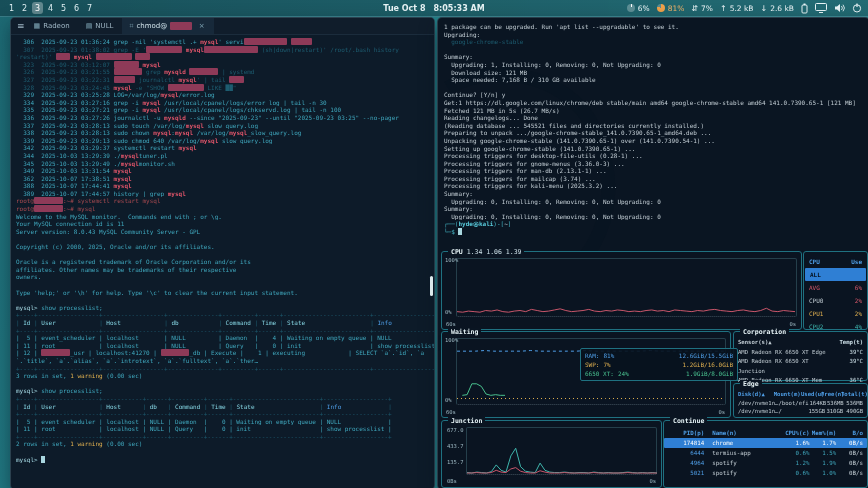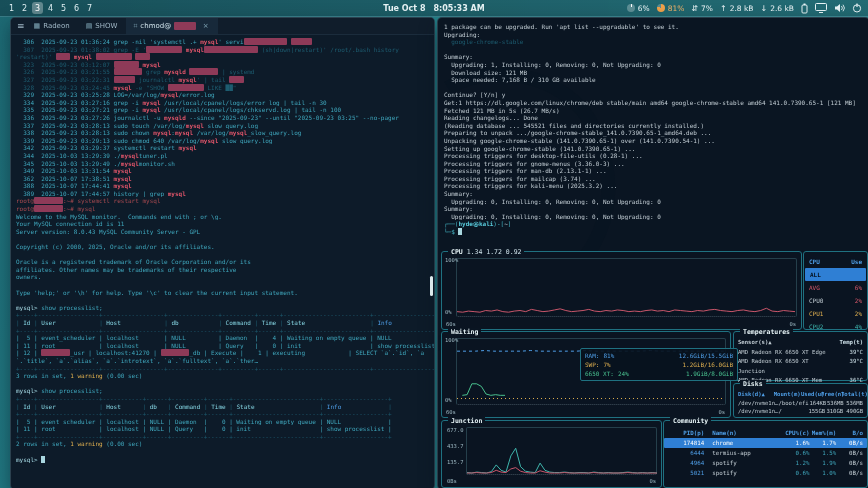--- a/index.html
+++ b/index.html
@@ -128,21 +128,21 @@
           <span class="stat">
             <span class="gauge g-mem"></span>
             <span class="orange">81%</span>
           </span>
           <span class="stat">
             <span class="glyph">⇵</span>
             <span>7%</span>
           </span>
           <span class="stat">
             <span class="glyph">↑</span>
-            <span>2.8 kB</span>
+            <span>5.2 kB</span>
           </span>
           <span class="stat">
             <span class="glyph">↓</span>
             <span>2.6 kB</span>
           </span>
         </div>
       <span class="mb-icon">
         <svg width="7" height="11" viewBox="0 0 7 11">
             <rect x="1" y="2" width="5" height="8" rx="1" fill="none" stroke="#e8f4f6"></rect>
             <rect x="2.5" y="0.5" width="2" height="1.5" fill="#e8f4f6"></rect>
@@ -171,21 +171,21 @@
 
   <div class="window win-left">
     <div class="tabbar">
       <span class="menu-ic">≡</span>
       <span class="tab">
           <span class="ticon">▦</span>
           <span>Radeon</span>
         </span>
       <span class="tab">
           <span class="ticon">▤</span>
-          <span>SHOW</span>
+          <span>NULL</span>
         </span>
       <span class="tab session">
         <span class="ticon">⌗</span>
         <span>chmod@</span>
         <span class="sg-R">████</span>
         <span class="tab-close">×</span>
       </span>
     </div>
     <div class="term left-body" id="left-lines"><div class="tl"><span class="sg-n">  306  2025-09-23 01:36:24 grep -nil 'systemctl .+ </span><span class="sg-r">mysql</span><span class="sg-n">' servi</span><span class="sg-R">████████████</span><span class="sg-n"> </span><span class="sg-R">██████</span></div><div class="tl"><span class="sg-d">  307  2025-09-23 01:38:02 grep -E '</span><span class="sg-R">██████████</span><span class="sg-d"> </span><span class="sg-r">mysql</span><span class="sg-R">██████ ████████</span><span class="sg-d"> (sh|down|restart)' /root/.bash_history</span></div><div class="tl"><span class="sg-d">'restart)' </span><span class="sg-R">████</span><span class="sg-d"> </span><span class="sg-r">mysql</span><span class="sg-d"> </span><span class="sg-R">██████████</span><span class="sg-d"> </span><span class="sg-R">████</span></div><div class="tl"><span class="sg-d">  323  2025-09-23 03:12:07 </span><span class="sg-R">████ ██</span><span class="sg-d"> </span><span class="sg-r">mysql</span></div><div class="tl"><span class="sg-d">  326  2025-09-23 03:21:55 </span><span class="sg-R">████████</span><span class="sg-d"> grep </span><span class="sg-r">mysqld</span><span class="sg-d"> </span><span class="sg-R">████████</span><span class="sg-d"> | systemd</span></div><div class="tl"><span class="sg-d">  327  2025-09-23 03:22:31 </span><span class="sg-R">██████</span><span class="sg-d"> journalctl </span><span class="sg-r">mysql</span><span class="sg-d">' | tail </span><span class="sg-R">████</span></div><div class="tl"><span class="sg-d">  328  2025-09-23 03:24:45 </span><span class="sg-r">mysql</span><span class="sg-d"> -e "SHOW </span><span class="sg-R">██████████</span><span class="sg-d"> LIKE ██"</span></div><div class="tl"><span class="sg-n">  329  2025-09-23 03:25:28 LOG=/var/log/</span><span class="sg-r">mysql</span><span class="sg-n">/error.log</span></div><div class="tl"><span class="sg-n">  334  2025-09-23 03:27:16 grep -i </span><span class="sg-r">mysql</span><span class="sg-n"> /usr/local/cpanel/logs/error_log | tail -n 30</span></div><div class="tl"><span class="sg-n">  335  2025-09-23 03:27:21 grep -i </span><span class="sg-r">mysql</span><span class="sg-n"> /usr/local/cpanel/logs/chkservd.log | tail -n 100</span></div><div class="tl"><span class="sg-n">  336  2025-09-23 03:27:26 journalctl -u </span><span class="sg-r">mysqld</span><span class="sg-n"> --since "2025-09-23" --until "2025-09-23 03:25" --no-pager</span></div><div class="tl"><span class="sg-n">  337  2025-09-23 03:28:13 sudo touch /var/log/</span><span class="sg-r">mysql</span><span class="sg-n">_slow_query.log</span></div><div class="tl"><span class="sg-n">  338  2025-09-23 03:28:13 sudo chown </span><span class="sg-r">mysql</span><span class="sg-n">:</span><span class="sg-r">mysql</span><span class="sg-n"> /var/log/</span><span class="sg-r">mysql</span><span class="sg-n">_slow_query.log</span></div><div class="tl"><span class="sg-n">  339  2025-09-23 03:29:13 sudo chmod 640 /var/log/</span><span class="sg-r">mysql</span><span class="sg-n">_slow_query.log</span></div><div class="tl"><span class="sg-n">  342  2025-09-23 03:29:37 systemctl restart </span><span class="sg-r">mysql</span></div><div class="tl"><span class="sg-n">  344  2025-10-03 13:29:39 ./</span><span class="sg-r">mysql</span><span class="sg-n">tuner.pl</span></div><div class="tl"><span class="sg-n">  345  2025-10-03 13:29:49 ./</span><span class="sg-r">mysql</span><span class="sg-n">monitor.sh</span></div><div class="tl"><span class="sg-n">  349  2025-10-03 13:31:54 </span><span class="sg-r">mysql</span></div><div class="tl"><span class="sg-n">  362  2025-10-07 17:38:51 </span><span class="sg-r">mysql</span></div><div class="tl"><span class="sg-n">  388  2025-10-07 17:44:41 </span><span class="sg-r">mysql</span></div><div class="tl"><span class="sg-n">  389  2025-10-07 17:44:57 history | grep </span><span class="sg-r">mysql</span></div><div class="tl"><span class="sg-p">root@</span><span class="sg-R">████████</span><span class="sg-p">:~# systemctl restart mysql</span></div><div class="tl"><span class="sg-p">root@</span><span class="sg-R">████████</span><span class="sg-p">:~# mysql</span></div><div class="tl"><span class="sg-n">Welcome to the MySQL monitor.  Commands end with ; or \g.</span></div><div class="tl"><span class="sg-n">Your MySQL connection id is 11</span></div><div class="tl"><span class="sg-n">Server version: 8.0.43 MySQL Community Server - GPL</span></div><div class="tl">&nbsp;</div><div class="tl"><span class="sg-n">Copyright (c) 2000, 2025, Oracle and/or its affiliates.</span></div><div class="tl">&nbsp;</div><div class="tl"><span class="sg-n">Oracle is a registered trademark of Oracle Corporation and/or its</span></div><div class="tl"><span class="sg-n">affiliates. Other names may be trademarks of their respective</span></div><div class="tl"><span class="sg-n">owners.</span></div><div class="tl">&nbsp;</div><div class="tl"><span class="sg-n">Type 'help;' or '\h' for help. Type '\c' to clear the current input statement.</span></div><div class="tl">&nbsp;</div><div class="tl"><span class="sg-b">mysql&gt; </span><span class="sg-n">show processlist;</span></div><div class="tl"><span class="sg-d">+----+-----------------+-----------------+--------------+---------+------+------------------------+------------------+</span></div><div class="tl"><span class="sg-d">|</span><span class="sg-h"> Id </span><span class="sg-d">|</span><span class="sg-h"> User            </span><span class="sg-d">|</span><span class="sg-h"> Host            </span><span class="sg-d">|</span><span class="sg-h"> db           </span><span class="sg-d">|</span><span class="sg-h"> Command </span><span class="sg-d">|</span><span class="sg-h"> Time </span><span class="sg-d">|</span><span class="sg-h"> State                  </span><span class="sg-d">|</span><span class="sg-bl"> Info             </span></div><div class="tl"><span class="sg-d">+----+-----------------+-----------------+--------------+---------+------+------------------------+------------------+</span></div><div class="tl"><span class="sg-n">|  5 | event_scheduler | localhost       | NULL         | Daemon  |    4 | Waiting on empty queue | NULL             |</span></div><div class="tl"><span class="sg-n">| 11 | root            | localhost       | NULL         | Query   |    0 | init                   | show processlist |</span></div><div class="tl"><span class="sg-n">| 12 | </span><span class="sg-R">████████</span><span class="sg-n">_usr | localhost:41270 | </span><span class="sg-R">████████</span><span class="sg-n">_db | Execute |    1 | executing            | SELECT `a`.`id`, `a</span></div><div class="tl"><span class="sg-n">`.`title`, `a`.`alias`, `a`.`introtext`, `a`.`fulltext`, `a`.`ther…</span></div><div class="tl"><span class="sg-d">+----+-----------------+-----------------+--------------+---------+------+------------------------+------------------+</span></div><div class="tl"><span class="sg-n">3 rows in set, </span><span class="sg-y">1 warning</span><span class="sg-n"> (0.00 sec)</span></div><div class="tl">&nbsp;</div><div class="tl"><span class="sg-b">mysql&gt; </span><span class="sg-n">show processlist;</span></div><div class="tl"><span class="sg-d">+----+-----------------+-----------+------+---------+------+------------------------+------------------+</span></div><div class="tl"><span class="sg-d">|</span><span class="sg-h"> Id </span><span class="sg-d">|</span><span class="sg-h"> User            </span><span class="sg-d">|</span><span class="sg-h"> Host      </span><span class="sg-d">|</span><span class="sg-h"> db   </span><span class="sg-d">|</span><span class="sg-h"> Command </span><span class="sg-d">|</span><span class="sg-h"> Time </span><span class="sg-d">|</span><span class="sg-h"> State                  </span><span class="sg-d">|</span><span class="sg-bl"> Info             </span><span class="sg-d">|</span></div><div class="tl"><span class="sg-d">+----+-----------------+-----------+------+---------+------+------------------------+------------------+</span></div><div class="tl"><span class="sg-n">|  5 | event_scheduler | localhost | NULL | Daemon  |    0 | Waiting on empty queue | NULL             |</span></div><div class="tl"><span class="sg-n">| 11 | root            | localhost | NULL | Query   |    0 | init                   | show processlist |</span></div><div class="tl"><span class="sg-d">+----+-----------------+-----------+------+---------+------+------------------------+------------------+</span></div><div class="tl"><span class="sg-n">2 rows in set, </span><span class="sg-y">1 warning</span><span class="sg-n"> (0.00 sec)</span></div><div class="tl">&nbsp;</div><div class="tl"><span class="sg-b">mysql&gt; </span><span class="sg-c">█</span></div></div>
     <div class="scroll-thumb"></div>
@@ -195,21 +195,21 @@
     <svg class="watermark" viewBox="0 0 431 471">
       <path d="M-20 330 C 120 300, 200 220, 160 120 C 140 60, 60 40, 10 70" fill="none" stroke="#061420" stroke-width="14" opacity="0.8"></path>
       <path d="M40 471 C 150 380, 230 330, 330 345" fill="none" stroke="#061420" stroke-width="10" opacity="0.7"></path>
       <path d="M-10 420 C 90 400, 140 360, 150 300" fill="none" stroke="#081a28" stroke-width="8" opacity="0.7"></path>
     </svg>
     <div class="term right-body" id="right-lines"><div class="tl"><span class="sg-w">1 package can be upgraded. Run 'apt list --upgradable' to see it.</span></div><div class="tl"><span class="sg-w">Upgrading:</span></div><div class="tl"><span class="sg-d">  google-chrome-stable</span></div><div class="tl">&nbsp;</div><div class="tl"><span class="sg-w">Summary:</span></div><div class="tl"><span class="sg-w">  Upgrading: 1, Installing: 0, Removing: 0, Not Upgrading: 0</span></div><div class="tl"><span class="sg-w">  Download size: 121 MB</span></div><div class="tl"><span class="sg-w">  Space needed: 7,168 B / 310 GB available</span></div><div class="tl">&nbsp;</div><div class="tl"><span class="sg-w">Continue? [Y/n] y</span></div><div class="tl"><span class="sg-w">Get:1 https://dl.google.com/linux/chrome/deb stable/main amd64 google-chrome-stable amd64 141.0.7390.65-1 [121 MB]</span></div><div class="tl"><span class="sg-w">Fetched 121 MB in 5s (26.7 MB/s)</span></div><div class="tl"><span class="sg-w">Reading changelogs... Done</span></div><div class="tl"><span class="sg-w">(Reading database ... 545521 files and directories currently installed.)</span></div><div class="tl"><span class="sg-w">Preparing to unpack .../google-chrome-stable_141.0.7390.65-1_amd64.deb ...</span></div><div class="tl"><span class="sg-w">Unpacking google-chrome-stable (141.0.7390.65-1) over (141.0.7390.54-1) ...</span></div><div class="tl"><span class="sg-w">Setting up google-chrome-stable (141.0.7390.65-1) ...</span></div><div class="tl"><span class="sg-w">Processing triggers for desktop-file-utils (0.28-1) ...</span></div><div class="tl"><span class="sg-w">Processing triggers for gnome-menus (3.36.0-3) ...</span></div><div class="tl"><span class="sg-w">Processing triggers for man-db (2.13.1-1) ...</span></div><div class="tl"><span class="sg-w">Processing triggers for mailcap (3.74) ...</span></div><div class="tl"><span class="sg-w">Processing triggers for kali-menu (2025.3.2) ...</span></div><div class="tl"><span class="sg-w">Summary:</span></div><div class="tl"><span class="sg-w">  Upgrading: 0, Installing: 0, Removing: 0, Not Upgrading: 0</span></div><div class="tl"><span class="sg-w">Summary:</span></div><div class="tl"><span class="sg-w">  Upgrading: 0, Installing: 0, Removing: 0, Not Upgrading: 0</span></div><div class="tl"><span class="sg-k">┌──(</span><span class="sg-kb">hyde㉿kali</span><span class="sg-k">)-[</span><span class="sg-w">~</span><span class="sg-k">]</span></div><div class="tl"><span class="sg-k">└─$ </span><span class="sg-c">█</span></div></div>
 
     <div class="monitor">
 
       <div class="panel p-cpu">
-        <span class="ptitle"><span>CPU</span> <span class="load">1.34 1.72 0.92</span></span>
+        <span class="ptitle"><span>CPU</span> <span class="load">1.34 1.06 1.39</span></span>
         <span class="axis" style="left:3px;top:5px;">100%</span>
         <span class="axis" style="left:3px;bottom:14px;">0%</span>
         <span class="axis" style="left:4px;bottom:2px;">60s</span>
         <span class="axis" style="right:5px;bottom:2px;">0s</span>
         <div class="inner-frame baseline"></div>
         <svg id="g-cpu" class="graph" style="left:15px;top:7px;width:338px;height:56px;" viewBox="0 0 100 100" preserveAspectRatio="none">
             <polyline points="0.00,94.00 1.69,95.00 3.39,93.00 5.08,94.00 6.78,95.00 8.47,92.00 10.17,93.00 11.86,91.00 13.56,94.00 15.25,95.00 16.95,93.00 18.64,92.00 20.34,94.00 22.03,90.00 23.73,92.00 25.42,94.00 27.12,93.00 28.81,91.00 30.51,89.00 32.20,92.00 33.90,94.00 35.59,93.00 37.29,92.00 38.98,90.00 40.68,93.00 42.37,94.00 44.07,92.00 45.76,93.00 47.46,91.00 49.15,92.00 50.85,94.00 52.54,93.00 54.24,94.00 55.93,92.00 57.63,91.00 59.32,93.00 61.02,92.00 62.71,94.00 64.41,91.00 66.10,92.00 67.80,93.00 69.49,94.00 71.19,92.00 72.88,93.00 74.58,91.00 76.27,90.00 77.97,92.00 79.66,93.00 81.36,94.00 83.05,92.00 84.75,91.00 86.44,93.00 88.14,94.00 89.83,92.00 91.53,88.00 93.22,93.00 94.92,94.00 96.61,92.00 98.31,93.00 100.00,94.00" fill="none" stroke="#c9566a" stroke-width="1" vector-effect="non-scaling-stroke"></polyline>
           </svg>
       </div>
 
@@ -267,21 +267,21 @@
             </div>
           <div class="leg-row leg-gpu">
               <span>6650 XT:</span>
               <span>24%</span>
               <span style="margin-left:auto">1.9GiB/8.0GiB</span>
             </div>
         </div>
       </div>
 
       <div class="panel p-temp">
-        <span class="ptitle">Temperatures</span>
+        <span class="ptitle">Corporation</span>
         <div class="mini-table">
           <div class="mt-head">
               <span class="t-sensor">Sensor(s)▲</span>
               <span class="t-val">Temp(t)</span>
             </div>
           <div id="temp-rows">
               <div class="mt-row">
                 <span class="t-sensor">AMD Radeon RX 6650 XT Edge</span>
                 <span class="t-val">39°C</span>
               </div>
@@ -291,21 +291,21 @@
               </div>
               <div class="mt-row">
                 <span class="t-sensor">AMD Radeon RX 6650 XT Mem</span>
                 <span class="t-val">36°C</span>
               </div>
             </div>
         </div>
       </div>
 
       <div class="panel p-disk">
-        <span class="ptitle">Disks</span>
+        <span class="ptitle">Edge</span>
         <div class="mini-table" style="line-height:8.5px;">
           <div class="mt-head" id="disk-head">
               <span class="d-disk">Disk(d)▲</span>
               <span class="d-mount">Mount(m)</span>
               <span class="d-used">Used(u)</span>
               <span class="d-free">Free(n)</span>
               <span class="d-tot">Total(t)</span>
             </div>
           <div id="disk-rows">
               <div class="mt-row">
@@ -334,21 +334,21 @@
         <span class="net-label" style="bottom:3px;">0Bs</span>
         <span class="net-label" style="right:5px;left:auto;bottom:3px;">0s</span>
         <div class="inner-frame baseline" style="left:24px;"></div>
         <svg id="g-net" class="graph" style="left:25px;top:7px;width:190px;height:45px;" viewBox="0 0 100 100" preserveAspectRatio="none">
             <polyline points="0.00,99.00 2.56,100.00 5.13,98.00 7.69,99.00 10.26,100.00 12.82,97.00 15.38,82.00 17.95,94.00 20.51,98.00 23.08,62.00 25.64,45.00 28.21,86.00 30.77,96.00 33.33,98.00 35.90,99.00 38.46,78.00 41.03,94.00 43.59,98.00 46.15,99.00 48.72,99.00 51.28,98.00 53.85,99.00 56.41,100.00 58.97,99.00 61.54,99.00 64.10,100.00 66.67,98.00 69.23,99.00 71.79,100.00 74.36,99.00 76.92,100.00 79.49,100.00 82.05,99.00 84.62,98.00 87.18,99.00 89.74,100.00 92.31,99.00 94.87,100.00 97.44,99.00 100.00,100.00" fill="none" stroke="#3fb6ad" stroke-width="1" vector-effect="non-scaling-stroke"></polyline>
             <polyline points="0.00,100.00 2.56,100.00 5.13,99.00 7.69,100.00 10.26,100.00 12.82,99.00 15.38,94.00 17.95,98.00 20.51,99.00 23.08,91.00 25.64,88.00 28.21,96.00 30.77,99.00 33.33,100.00 35.90,100.00 38.46,95.00 41.03,98.00 43.59,100.00 46.15,100.00 48.72,100.00 51.28,99.00 53.85,100.00 56.41,100.00 58.97,100.00 61.54,100.00 64.10,100.00 66.67,99.00 69.23,100.00 71.79,100.00 74.36,100.00 76.92,100.00 79.49,100.00 82.05,100.00 84.62,99.00 87.18,100.00 89.74,100.00 92.31,100.00 94.87,100.00 97.44,100.00 100.00,100.00" fill="none" stroke="#c9566a" stroke-width="1" vector-effect="non-scaling-stroke"></polyline>
           </svg>
       </div>
 
       <div class="panel p-proc">
-        <span class="ptitle">Community</span>
+        <span class="ptitle">Continue</span>
         <div class="proc-head" id="proc-head">
             <span class="pc-pid" style="color: rgb(79, 159, 232);">PID(p)</span>
             <span class="pc-name" style="color: rgb(79, 159, 232);">Name(n)</span>
             <span class="pc-cpu" style="color: rgb(79, 159, 232);">CPU%(c)</span>
             <span class="pc-mem" style="color: rgb(79, 159, 232);">Mem%(m)</span>
             <span class="pc-bo" style="color: rgb(79, 159, 232);">B/o</span>
           </div>
         <div id="proc-rows">
             <div class="proc-row sel">
               <span class="pc-pid">174814</span>

